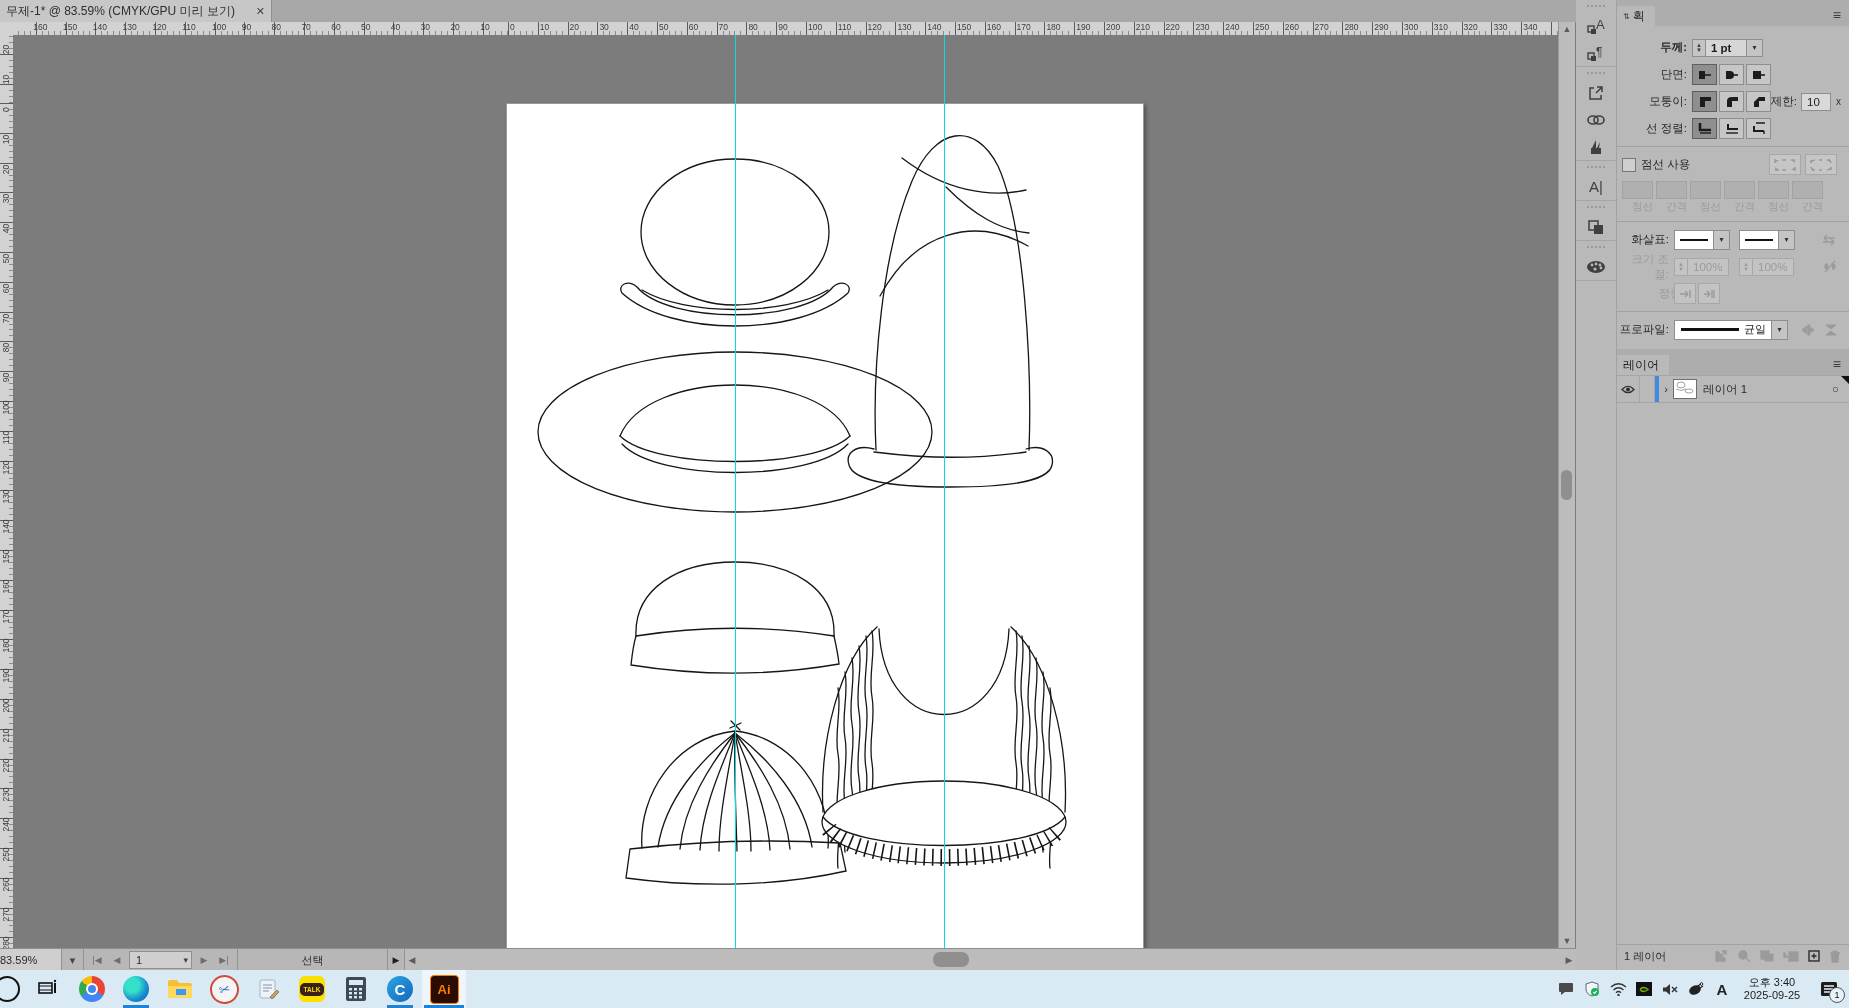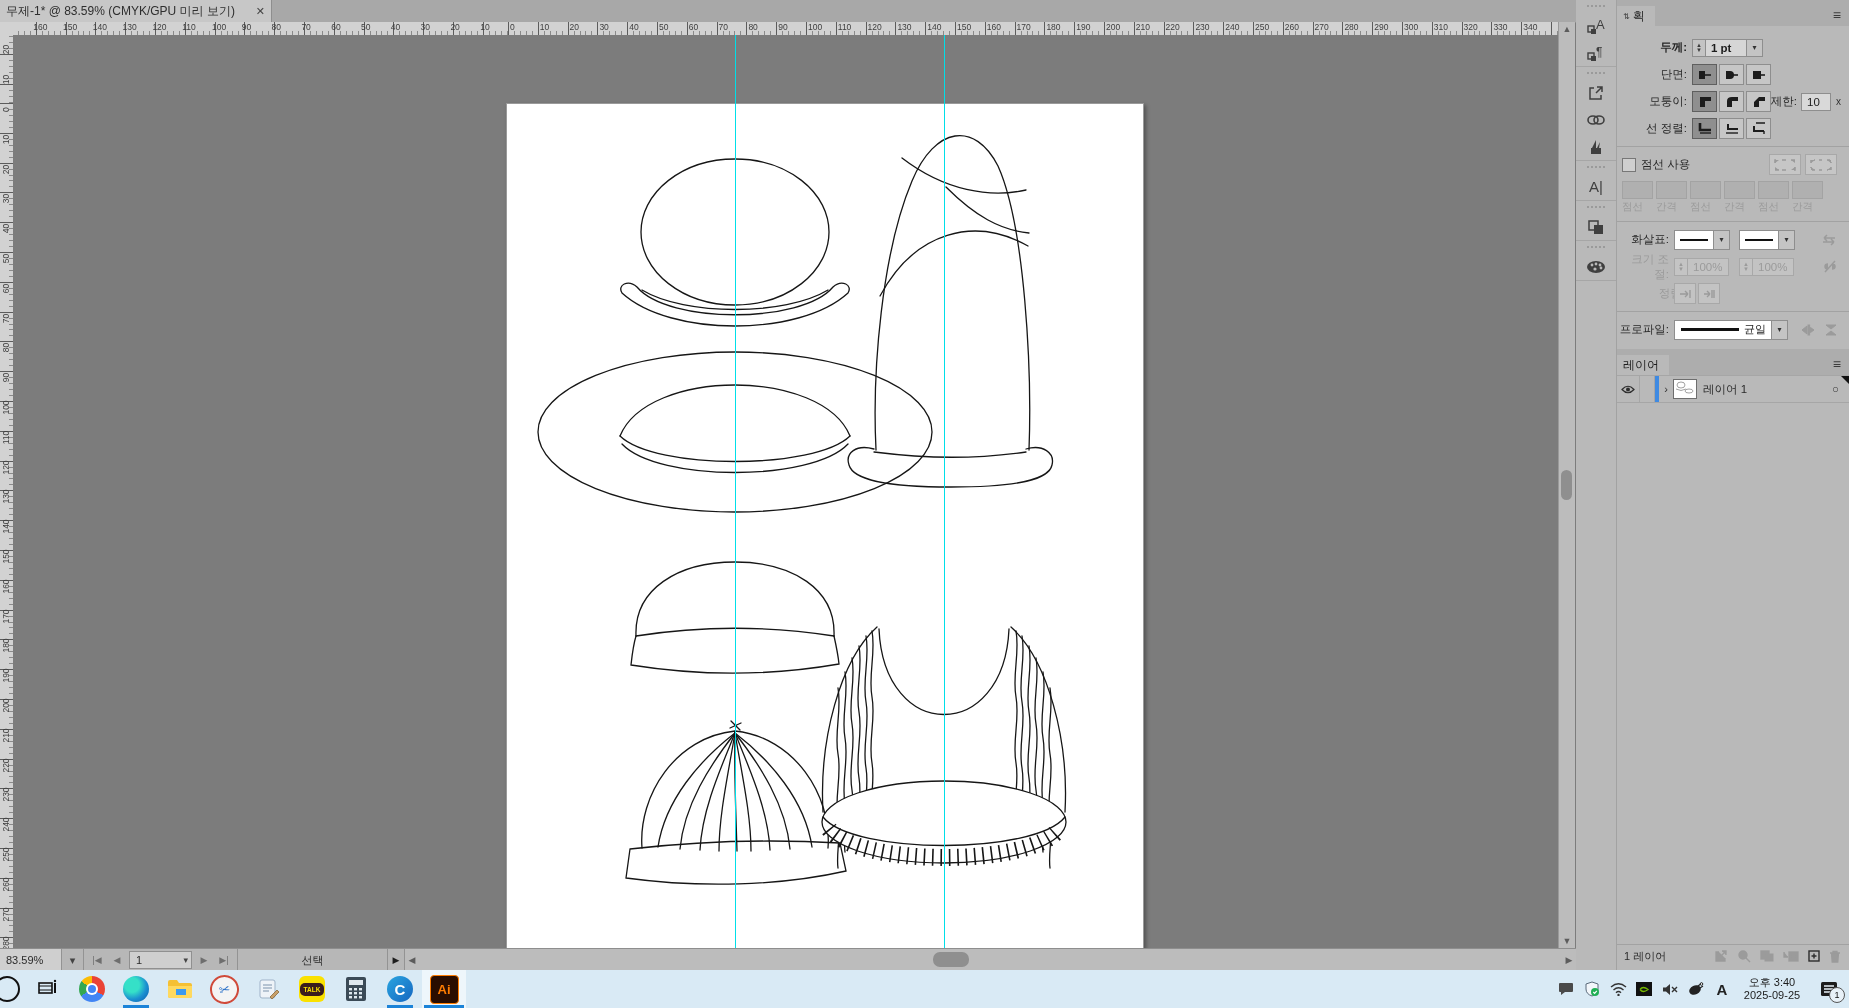--- a/index.html
+++ b/index.html
@@ -32,21 +32,21 @@
   #artboard{left:493px;top:68px;width:636px;height:845px;background:#ffffff;border:1px solid #9a9a9a;box-shadow:2px 2px 4px rgba(0,0,0,.35);}
   #artwork{left:0;top:0;width:1545px;height:913px;}
   .guide{position:absolute;top:0;bottom:0;width:1px;}
   
   #vscroll{left:1558px;top:22px;width:16px;height:926px;background:#bcbcbc;border-left:1px solid #9a9a9a;}
   #vscroll .arr{position:absolute;left:0;width:16px;height:14px;color:#5c5c5c;font-size:9px;text-align:center;line-height:14px;}
   #vthumb{position:absolute;left:2px;width:11px;border-radius:6px;background:#8f8f8f;}
   
   #statusrow{left:0;top:948px;width:1576px;height:22px;background:#b7b7b7;border-top:1px solid #8e8e8e;display:flex;align-items:center;font-size:11px;}
   .sb-seg{height:22px;display:flex;align-items:center;box-sizing:border-box;border-right:1px solid #939393;}
-  #zoombox{width:62px;padding-left:6px;background:#cfcfcf;}
+  #zoombox{width:62px;background:#cfcfcf;}
   #zoomdd{width:22px;justify-content:center;color:#444;}
   .navbtn{width:20px;text-align:center;color:#6e6e6e;font-size:9px;}
   #pagefield{width:55px;height:16px;background:#cfcfcf;border:1px solid #909090;margin:0 2px;display:flex;align-items:center;padding-left:6px;}
   #pagefield .dd{margin-left:auto;margin-right:3px;color:#444;font-size:9px;}
   #toolfield{width:150px;justify-content:center;}
   #sb-expander{width:16px;border-right:none;color:#1d1d1d;font-size:9px;justify-content:center;}
   #hscroll{position:relative;flex:1;height:22px;background:#bcbcbc;border-left:1px solid #939393;}
   #hscroll .arr{position:absolute;top:0;width:14px;height:22px;color:#5c5c5c;font-size:9px;text-align:center;line-height:22px;}
   #hthumb{position:absolute;top:3px;height:15px;border-radius:7px;background:#8f8f8f;}
   
@@ -65,21 +65,21 @@
   .plabel{position:absolute;font-size:11.5px;color:#262626;text-align:right;}
   .disabled, .disabled *{color:#9b9b9b !important;border-color:#a8a8a8 !important;fill:#9b9b9b !important;stroke:#9b9b9b !important;}
   .field{background:#d6d6d6;border:1px solid #8e8e8e;height:18px;box-sizing:border-box;display:flex;align-items:center;font-size:11.5px;padding-left:5px;color:#1d1d1d;}
   .stepper{width:13px;height:18px;border:1px solid #8e8e8e;border-right:none;background:#c4c4c4;display:flex;flex-direction:column;align-items:center;justify-content:center;box-sizing:border-box;}
   .stepper i{font-style:normal;font-size:6px;line-height:5px;color:#3a3a3a;}
   .ddbtn{width:16px;height:18px;border:1px solid #8e8e8e;border-left:none;background:#c4c4c4;color:#333;font-size:8px;display:flex;align-items:center;justify-content:center;box-sizing:border-box;}
   .iconbtn{width:25px;height:21px;border:1px solid #8e8e8e;background:#c6c6c6;display:flex;align-items:center;justify-content:center;box-sizing:border-box;}
   .iconbtn.sel{background:#8f8f8f;border-color:#5f5f5f;}
   .divider{height:1px;background:#a2a2a2;margin:4px 0;}
   .dashbox{width:31px;height:18px;background:#b0b0b0;border:1px solid #a3a3a3;box-sizing:border-box;}
-  .dashlbl{width:31px;text-align:left;font-size:10.5px;color:#9b9b9b;}
+  .dashlbl{width:31px;text-align:right;font-size:10.5px;color:#9b9b9b;}
   .swatchcombo{height:20px;background:#ffffff;border:1px solid #8e8e8e;display:flex;align-items:center;justify-content:center;box-sizing:border-box;}
   .lineswatch{display:block;background:#111;height:2px;}
   
   #layers-row{position:relative;height:26px;background:#b9b9b9;border-top:1px solid #a6a6a6;border-bottom:1px solid #a6a6a6;display:flex;align-items:center;font-size:11.5px;}
   #layers-row .eyecol{width:22px;text-align:center;border-right:1px solid #a6a6a6;height:100%;display:flex;align-items:center;justify-content:center;}
   #layers-row .lockcol{width:14px;height:100%;border-right:1px solid #a6a6a6;}
   #layers-row .selbar{width:4px;height:100%;background:#3f8ae2;}
   #layers-row .chev{width:14px;text-align:center;color:#333;font-size:11px;}
   .thumb{width:22px;height:18px;background:#fff;border:1px solid #6e6e6e;margin-right:6px;position:relative;overflow:hidden;}
   .corner-tri{position:absolute;right:0;top:0;width:0;height:0;border-top:8px solid #111;border-left:8px solid transparent;}

